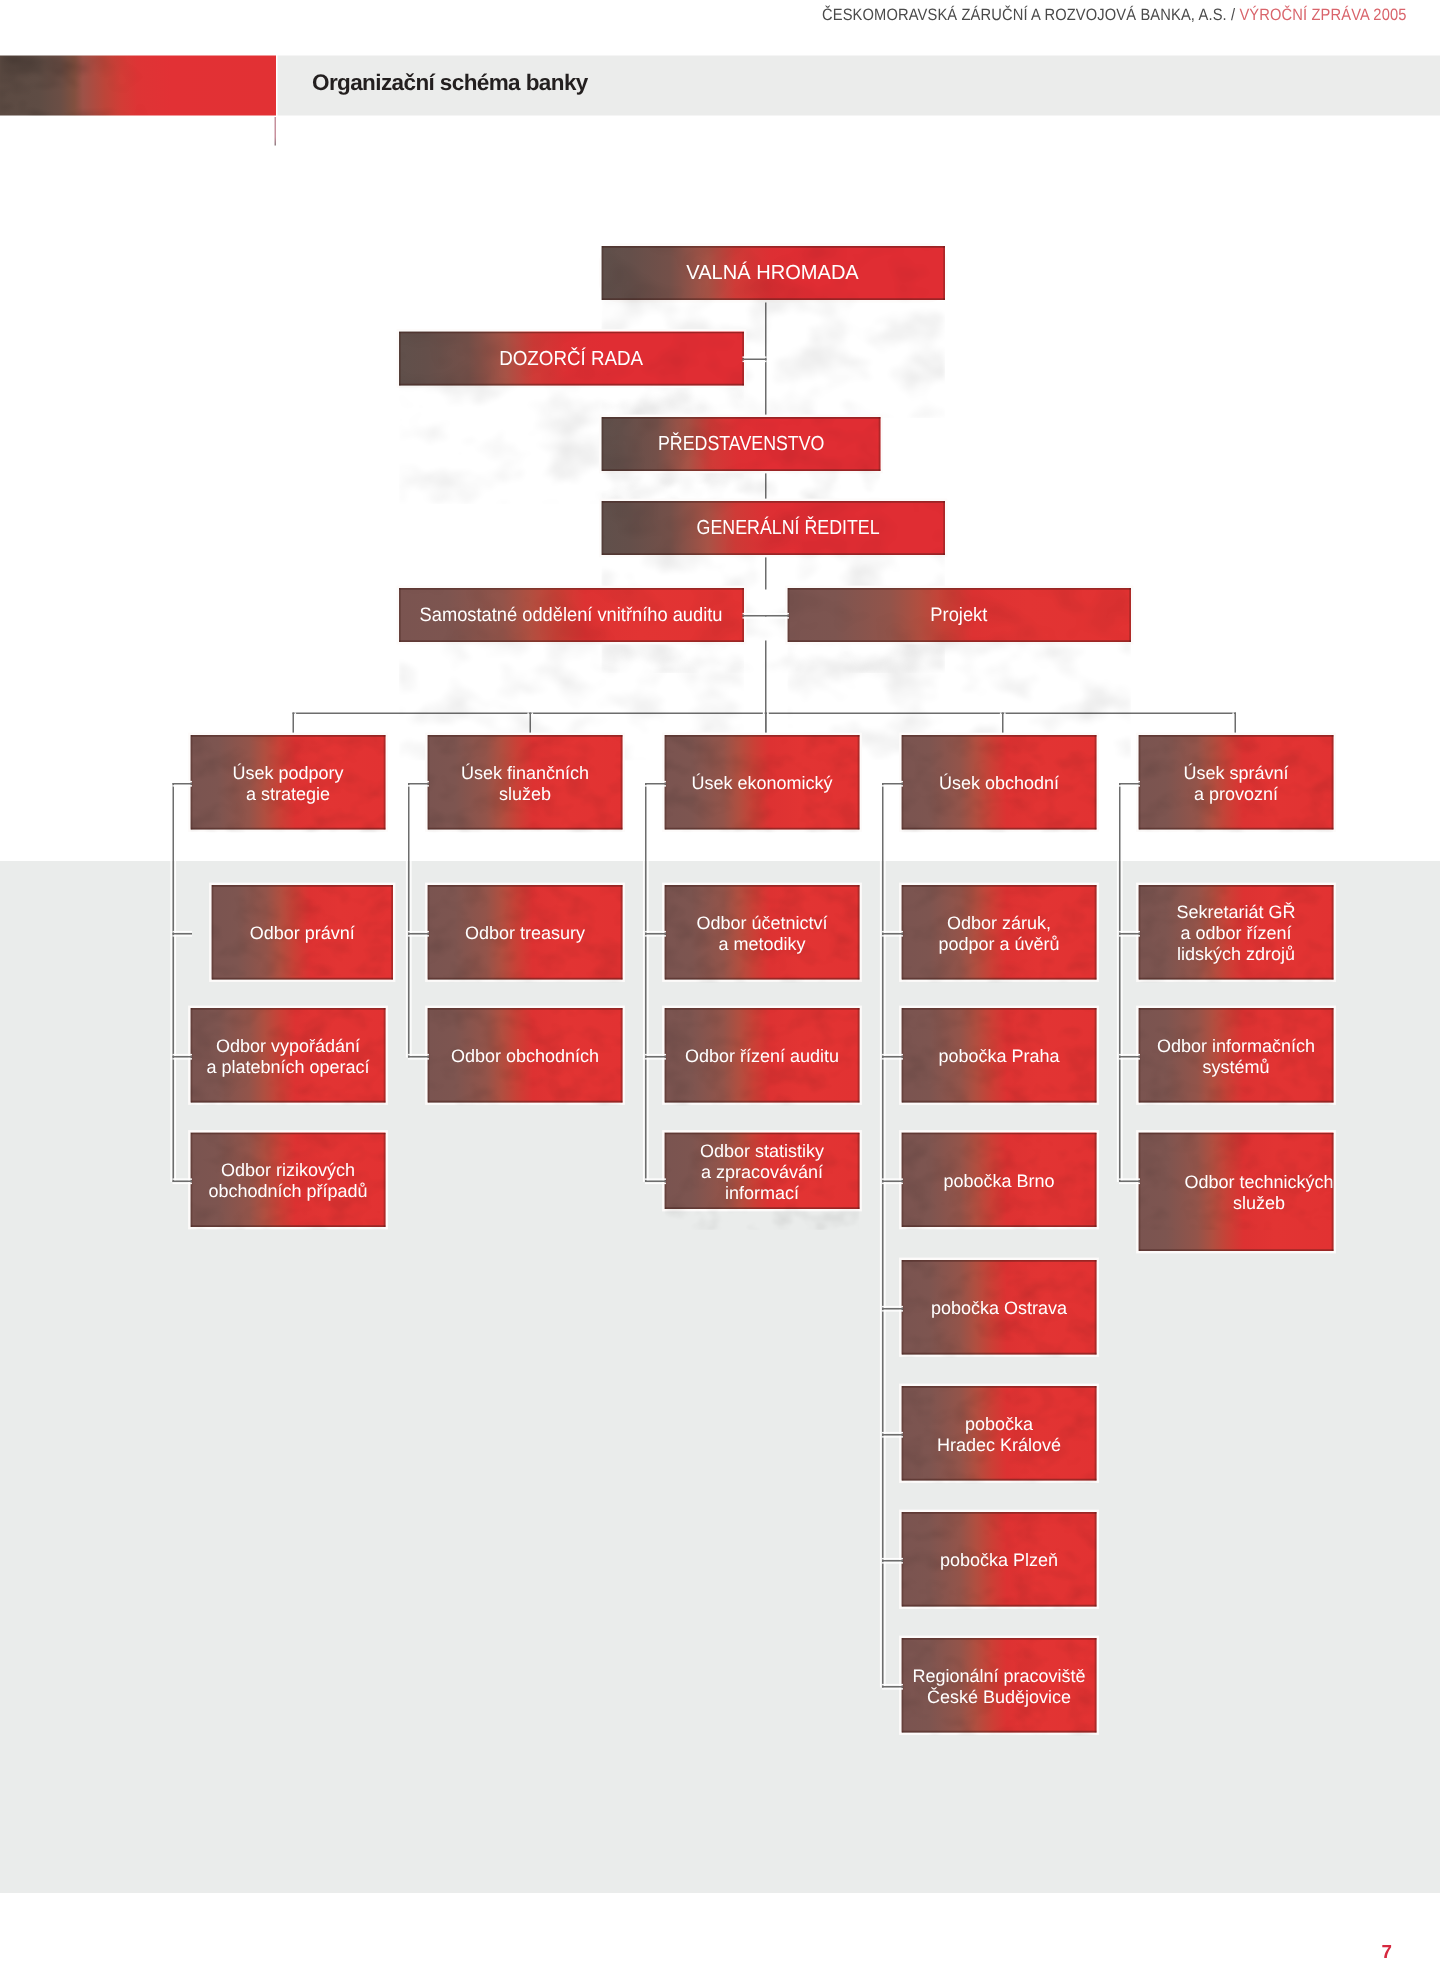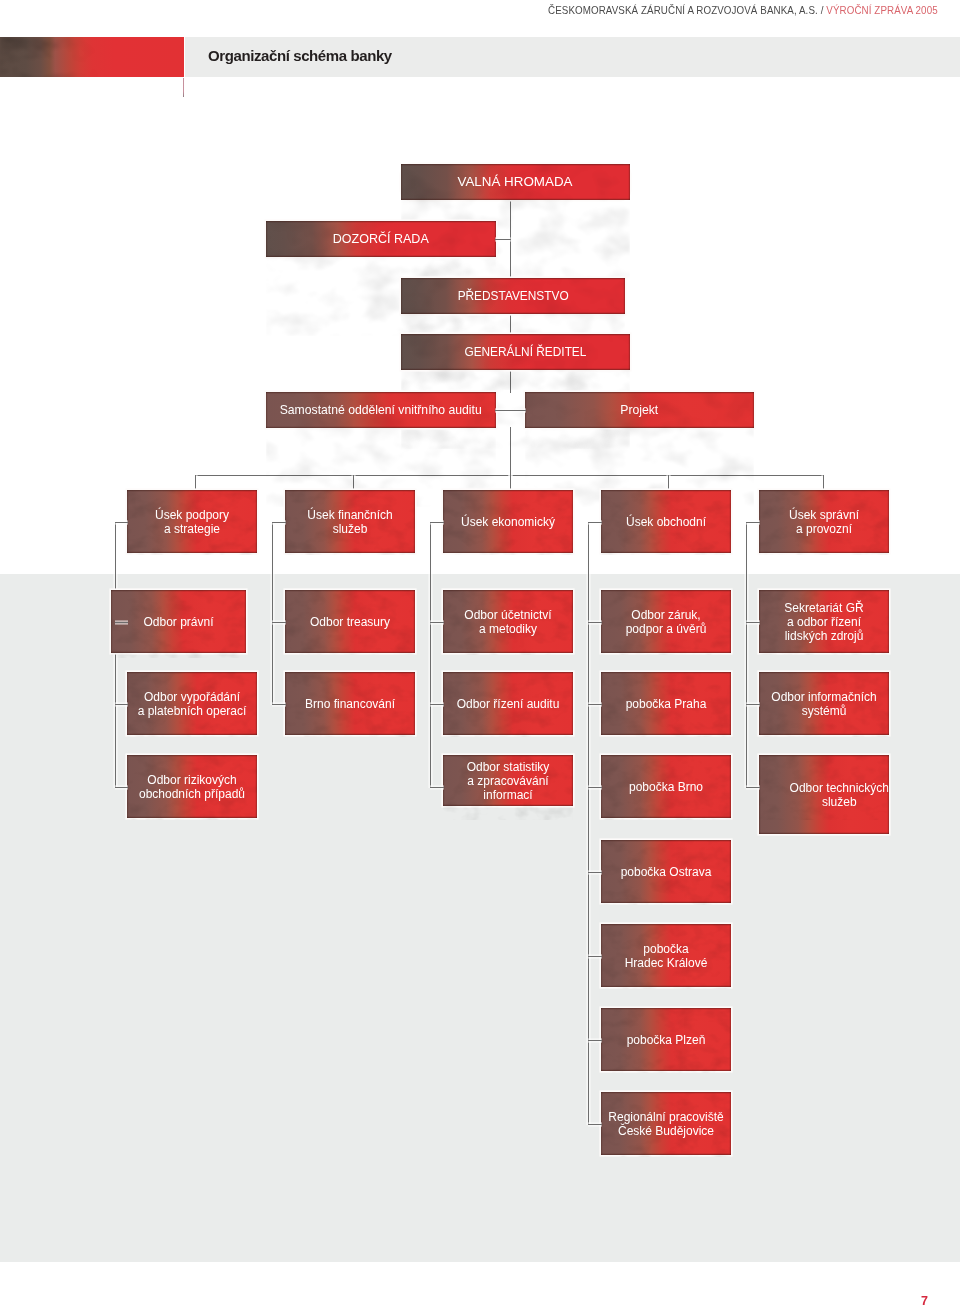--- a/index.html
+++ b/index.html
@@ -97,21 +97,21 @@
           <filter id="t2" x="0" y="0" width="100%" height="100%" color-interpolation-filters="sRGB">
             <feTurbulence type="fractalNoise" baseFrequency="0.035 0.05" numOctaves="3" seed="10" result="n"></feTurbulence>
             <feColorMatrix in="n" type="matrix" values="0 0 0 0 0  0 0 0 0 0  0 0 0 0 0  1 0 0 0 -0.46"></feColorMatrix>
             <feGaussianBlur stdDeviation="1.1"></feGaussianBlur>
           </filter>
           <rect width="200" height="100" filter="url(#t2)"></rect>
         </svg>
         <div class="edge"></div>
         <div class="lbl" style="transform: scaleX(0.9274);">DOZORČÍ RADA</div>
       </div>
-      <div class="bx caps" style="left: 401px; top: 278px; width: 224px; height: 36px;">
+      <div class="bx caps" style="left: 401px; top: 278px; width: 186px; height: 36px;">
         <div class="grad" style="background: linear-gradient(90deg, rgb(96, 80, 75) 0%, rgb(100, 79, 74) 8%, rgb(116, 80, 73) 20%, rgb(168, 83, 70) 31%, rgb(207, 59, 55) 39%, rgb(221, 47, 51) 49%, rgb(224, 45, 51) 60%, rgb(224, 45, 51) 100%);"></div>
         <svg class="tex" preserveAspectRatio="none" viewBox="0 0 200 100">
           <filter id="t3" x="0" y="0" width="100%" height="100%" color-interpolation-filters="sRGB">
             <feTurbulence type="fractalNoise" baseFrequency="0.035 0.05" numOctaves="3" seed="17" result="n"></feTurbulence>
             <feColorMatrix in="n" type="matrix" values="0 0 0 0 0  0 0 0 0 0  0 0 0 0 0  1 0 0 0 -0.46"></feColorMatrix>
             <feGaussianBlur stdDeviation="1.1"></feGaussianBlur>
           </filter>
           <rect width="200" height="100" filter="url(#t3)"></rect>
         </svg>
         <div class="edge"></div>
@@ -229,21 +229,21 @@
             <feColorMatrix in="n" type="matrix" values="0 0 0 0 0  0 0 0 0 0  0 0 0 0 0  1 0 0 0 -0.46"></feColorMatrix>
             <feGaussianBlur stdDeviation="1.1"></feGaussianBlur>
           </filter>
           <rect width="200" height="100" filter="url(#t11)"></rect>
         </svg>
         <div class="edge"></div>
         <div class="lbl" style="font-size: 12px;">Úsek správní<br>a provozní</div>
       </div>
       <div class="vl" style="left: 115px; top: 522px; height: 266px;"></div>
       <div class="hl" style="left: 115px; top: 522px; width: 13px; z-index: 3;"></div>
-      <div class="bx" style="left: 111px; top: 590px; width: 135px; height: 63px;">
+      <div class="bx" style="left: 141px; top: 590px; width: 121px; height: 63px;">
         <div class="grad" style="background: linear-gradient(90deg, rgb(122, 84, 80) 0%, rgb(125, 85, 80) 14%, rgb(147, 84, 74) 30%, rgb(176, 79, 64) 38%, rgb(202, 64, 54) 46%, rgb(221, 50, 50) 54%, rgb(226, 52, 51) 70%, rgb(226, 50, 50) 100%);"></div>
         <svg class="tex" preserveAspectRatio="none" viewBox="0 0 200 100">
           <filter id="t12" x="0" y="0" width="100%" height="100%" color-interpolation-filters="sRGB">
             <feTurbulence type="fractalNoise" baseFrequency="0.035 0.05" numOctaves="3" seed="31" result="n"></feTurbulence>
             <feColorMatrix in="n" type="matrix" values="0 0 0 0 0  0 0 0 0 0  0 0 0 0 0  1 0 0 0 -0.46"></feColorMatrix>
             <feGaussianBlur stdDeviation="1.1"></feGaussianBlur>
           </filter>
           <rect width="200" height="100" filter="url(#t12)"></rect>
         </svg>
         <div class="edge"></div>
@@ -298,21 +298,21 @@
         <div class="grad" style="background: linear-gradient(90deg, rgb(122, 84, 80) 0%, rgb(125, 85, 80) 14%, rgb(147, 84, 74) 30%, rgb(176, 79, 64) 38%, rgb(202, 64, 54) 46%, rgb(221, 50, 50) 54%, rgb(226, 52, 51) 70%, rgb(226, 50, 50) 100%);"></div>
         <svg class="tex" preserveAspectRatio="none" viewBox="0 0 200 100">
           <filter id="t16" x="0" y="0" width="100%" height="100%" color-interpolation-filters="sRGB">
             <feTurbulence type="fractalNoise" baseFrequency="0.035 0.05" numOctaves="3" seed="53" result="n"></feTurbulence>
             <feColorMatrix in="n" type="matrix" values="0 0 0 0 0  0 0 0 0 0  0 0 0 0 0  1 0 0 0 -0.46"></feColorMatrix>
             <feGaussianBlur stdDeviation="1.1"></feGaussianBlur>
           </filter>
           <rect width="200" height="100" filter="url(#t16)"></rect>
         </svg>
         <div class="edge"></div>
-        <div class="lbl" style="font-size: 12px;">Brno financování</div>
+        <div class="lbl" style="font-size: 12px;">Odbor obchodních</div>
       </div>
       <div class="hl" style="left: 272px; top: 704px; width: 14px; z-index: 3;"></div>
       <div class="vl" style="left: 430px; top: 522px; height: 266px;"></div>
       <div class="hl" style="left: 430px; top: 522px; width: 14px; z-index: 3;"></div>
       <div class="bx" style="left: 443px; top: 590px; width: 130px; height: 63px;">
         <div class="grad" style="background: linear-gradient(90deg, rgb(122, 84, 80) 0%, rgb(125, 85, 80) 14%, rgb(147, 84, 74) 30%, rgb(176, 79, 64) 38%, rgb(202, 64, 54) 46%, rgb(221, 50, 50) 54%, rgb(226, 52, 51) 70%, rgb(226, 50, 50) 100%);"></div>
         <svg class="tex" preserveAspectRatio="none" viewBox="0 0 200 100">
           <filter id="t17" x="0" y="0" width="100%" height="100%" color-interpolation-filters="sRGB">
             <feTurbulence type="fractalNoise" baseFrequency="0.035 0.05" numOctaves="3" seed="65" result="n"></feTurbulence>
             <feColorMatrix in="n" type="matrix" values="0 0 0 0 0  0 0 0 0 0  0 0 0 0 0  1 0 0 0 -0.46"></feColorMatrix>

